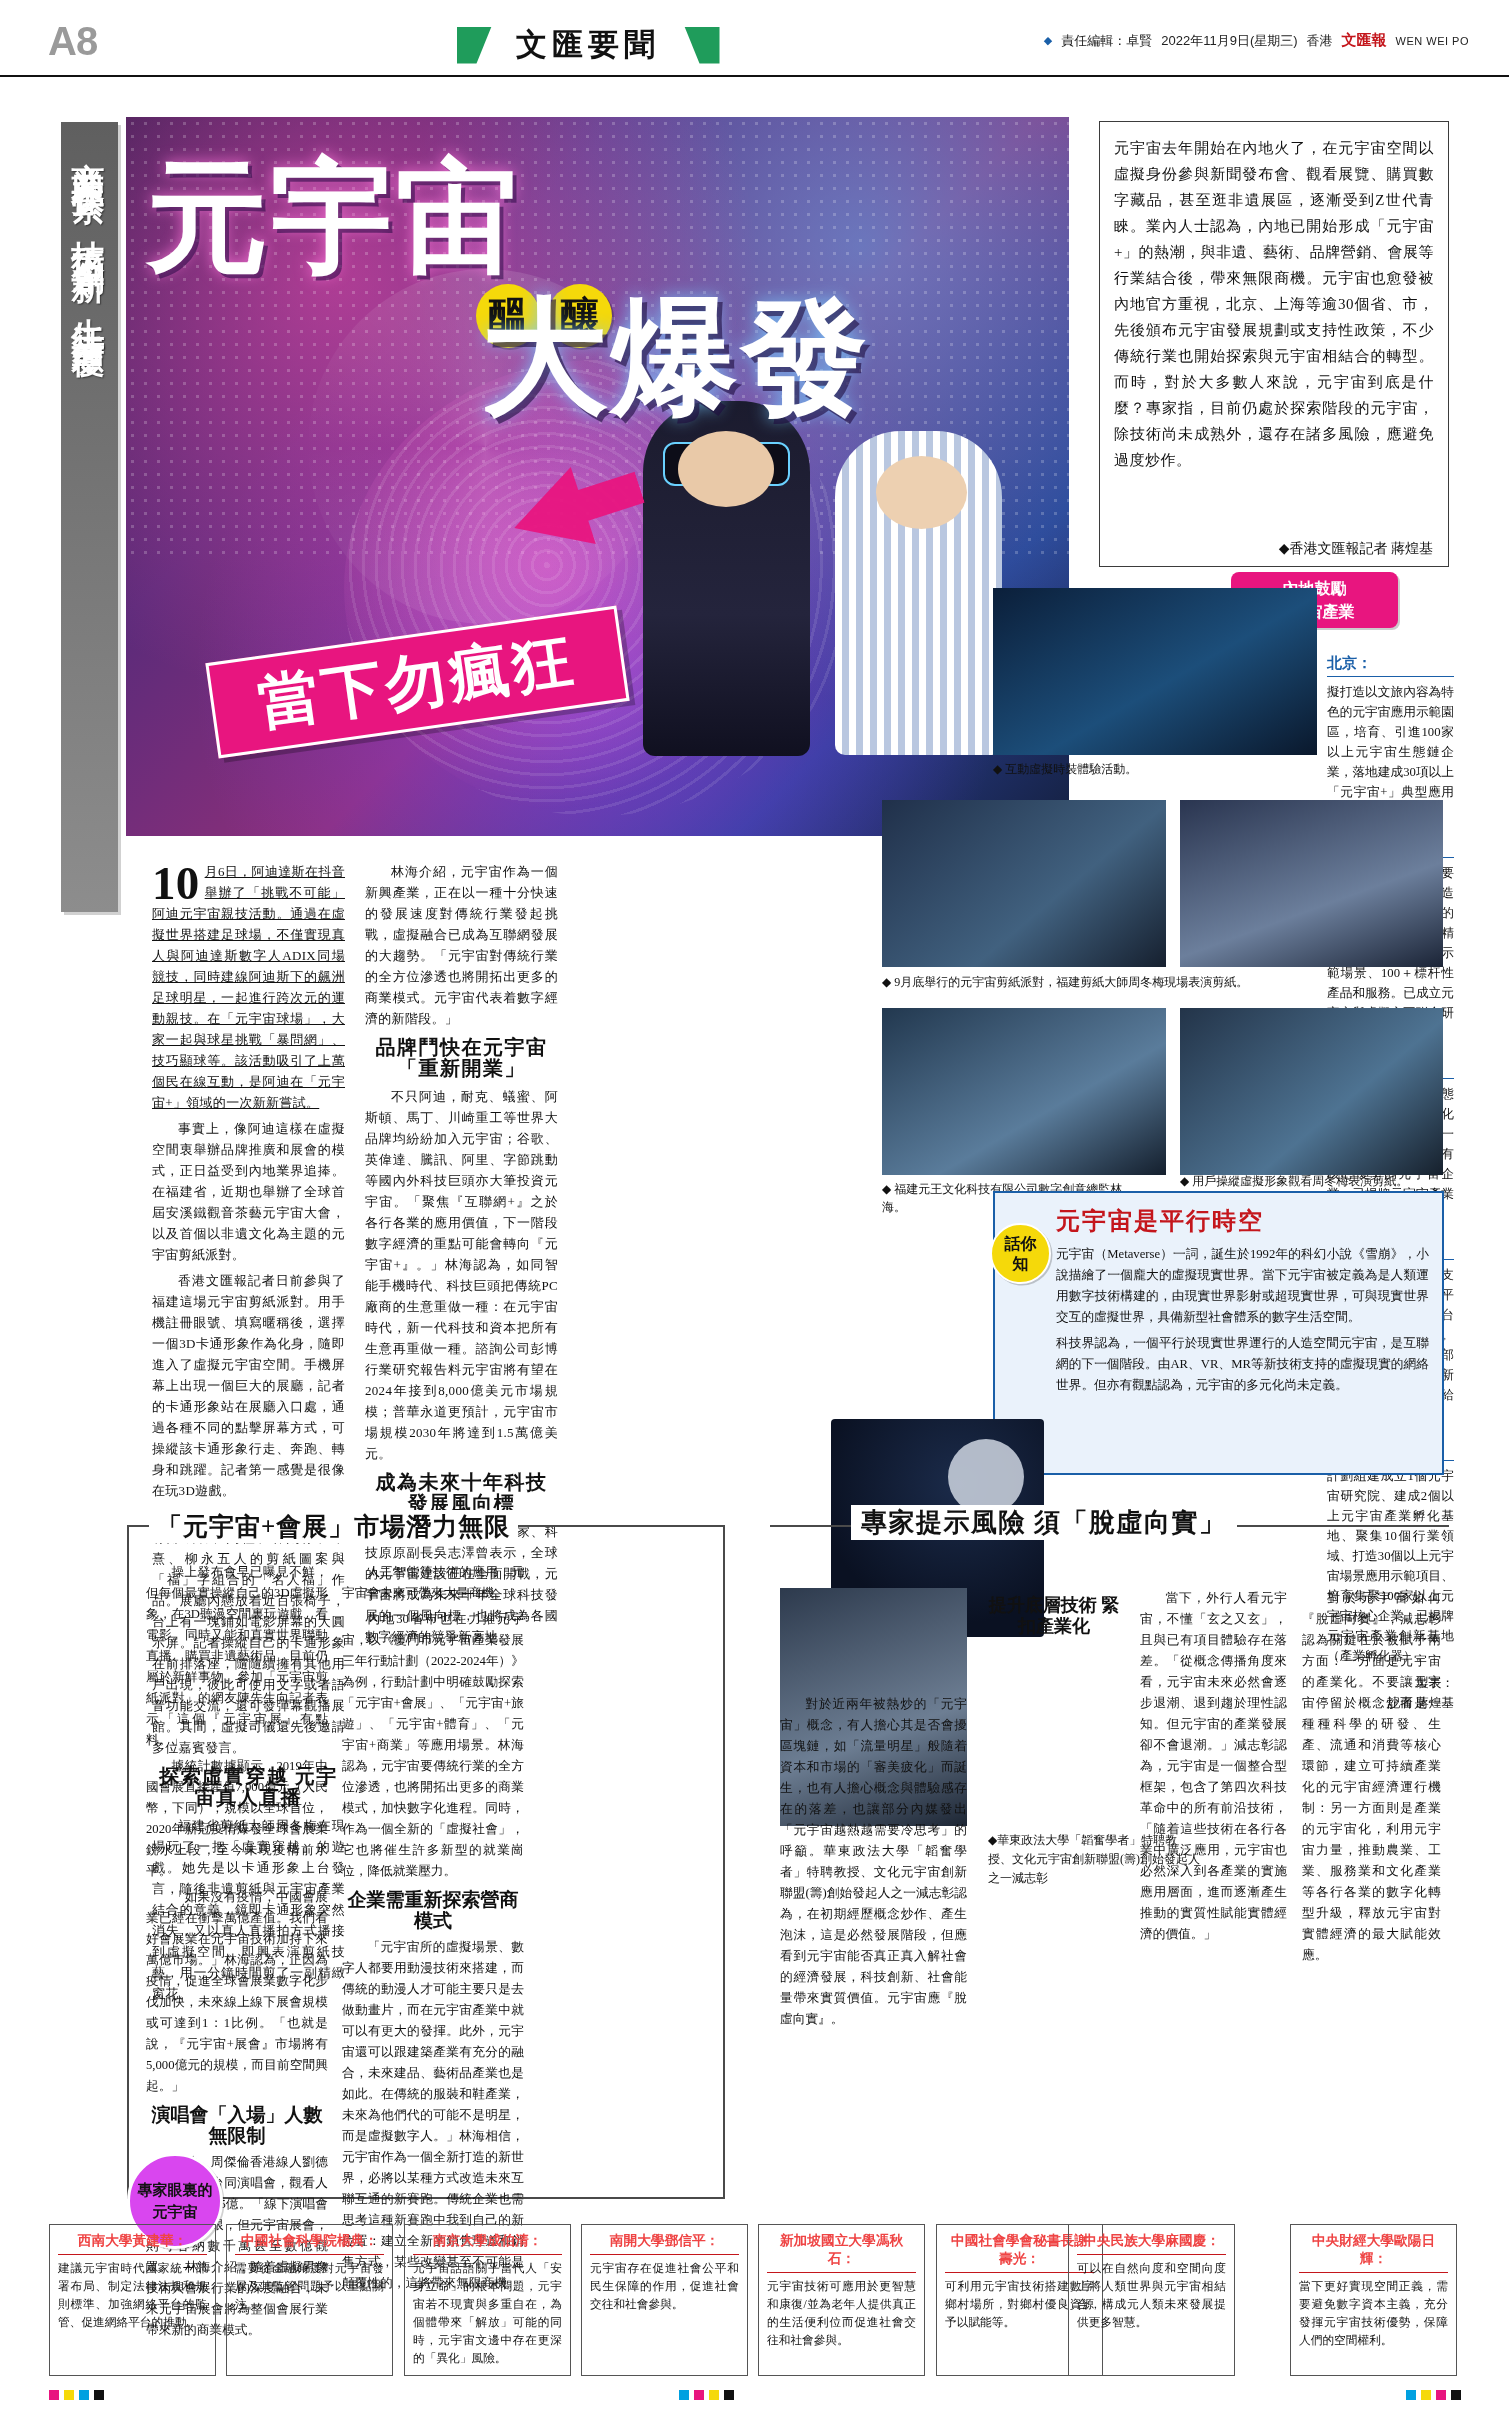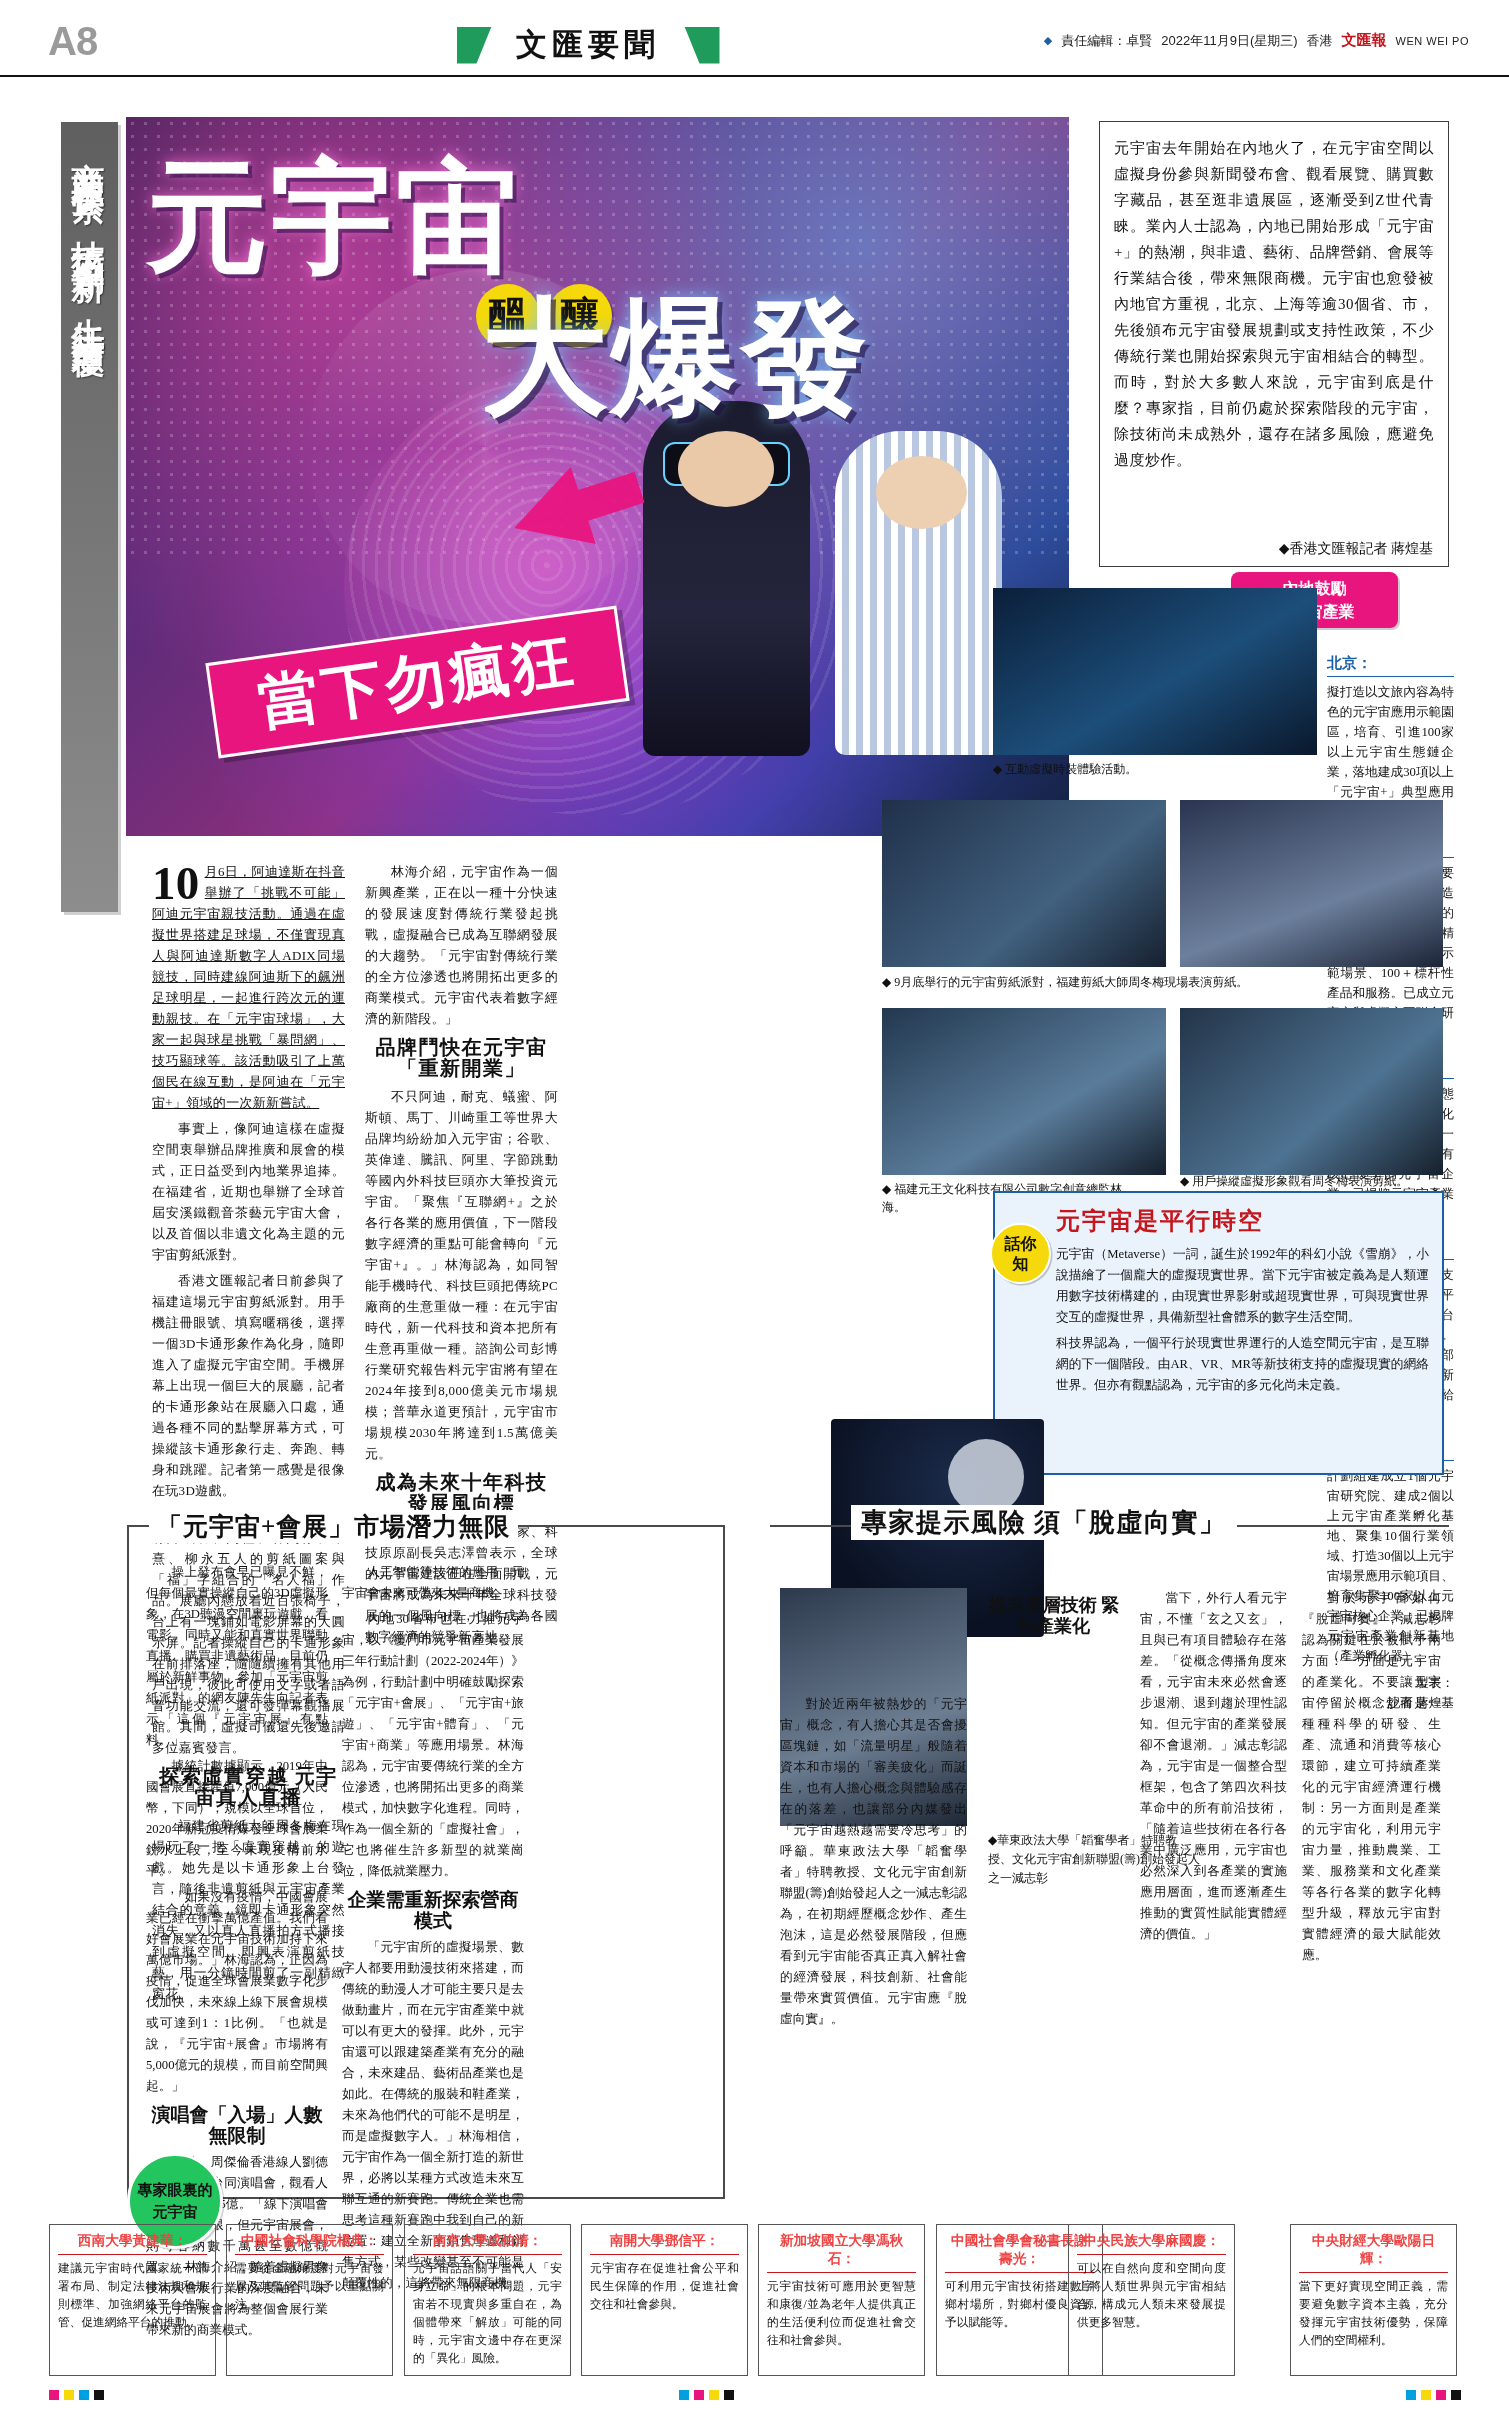--- a/index.html
+++ b/index.html
@@ -234,21 +234,21 @@
   }
   .boxA .colx { position:absolute; font-size:12.7px; line-height:21px; text-align:justify; }
   .boxA .colx p { margin:0 0 5px; text-indent:2em; }
   .ba1 { left:17px; top:35px; width:182px; }
   .ba2 { left:213px; top:35px; width:182px; }
   .ba3 { left:408px; top:35px; width:176px; }
   .boxA .sub2 { font-size:19px; font-weight:700; text-align:center; margin:7px 0 6px; }
 
   .expert-circle {
     position:absolute; left:127px; top:2153px; width:96px; height:96px; border-radius:50%;
-    background:#22c55e; border:3px solid #fff; box-shadow:1.5px 1.5px 0 rgba(0,0,0,.18);
+    background:#d946ef; border:3px solid #fff; box-shadow:1.5px 1.5px 0 rgba(0,0,0,.18);
     display:flex; align-items:center; justify-content:center; text-align:center;
     font-size:15px; font-weight:700; line-height:22px; color:#111;
   }
 
   
   .boxB {
     position:absolute; left:770px; top:1525px; width:679px; height:674px;
     border-top:2px solid #4a4a4a;
   }
   .boxB-title {

